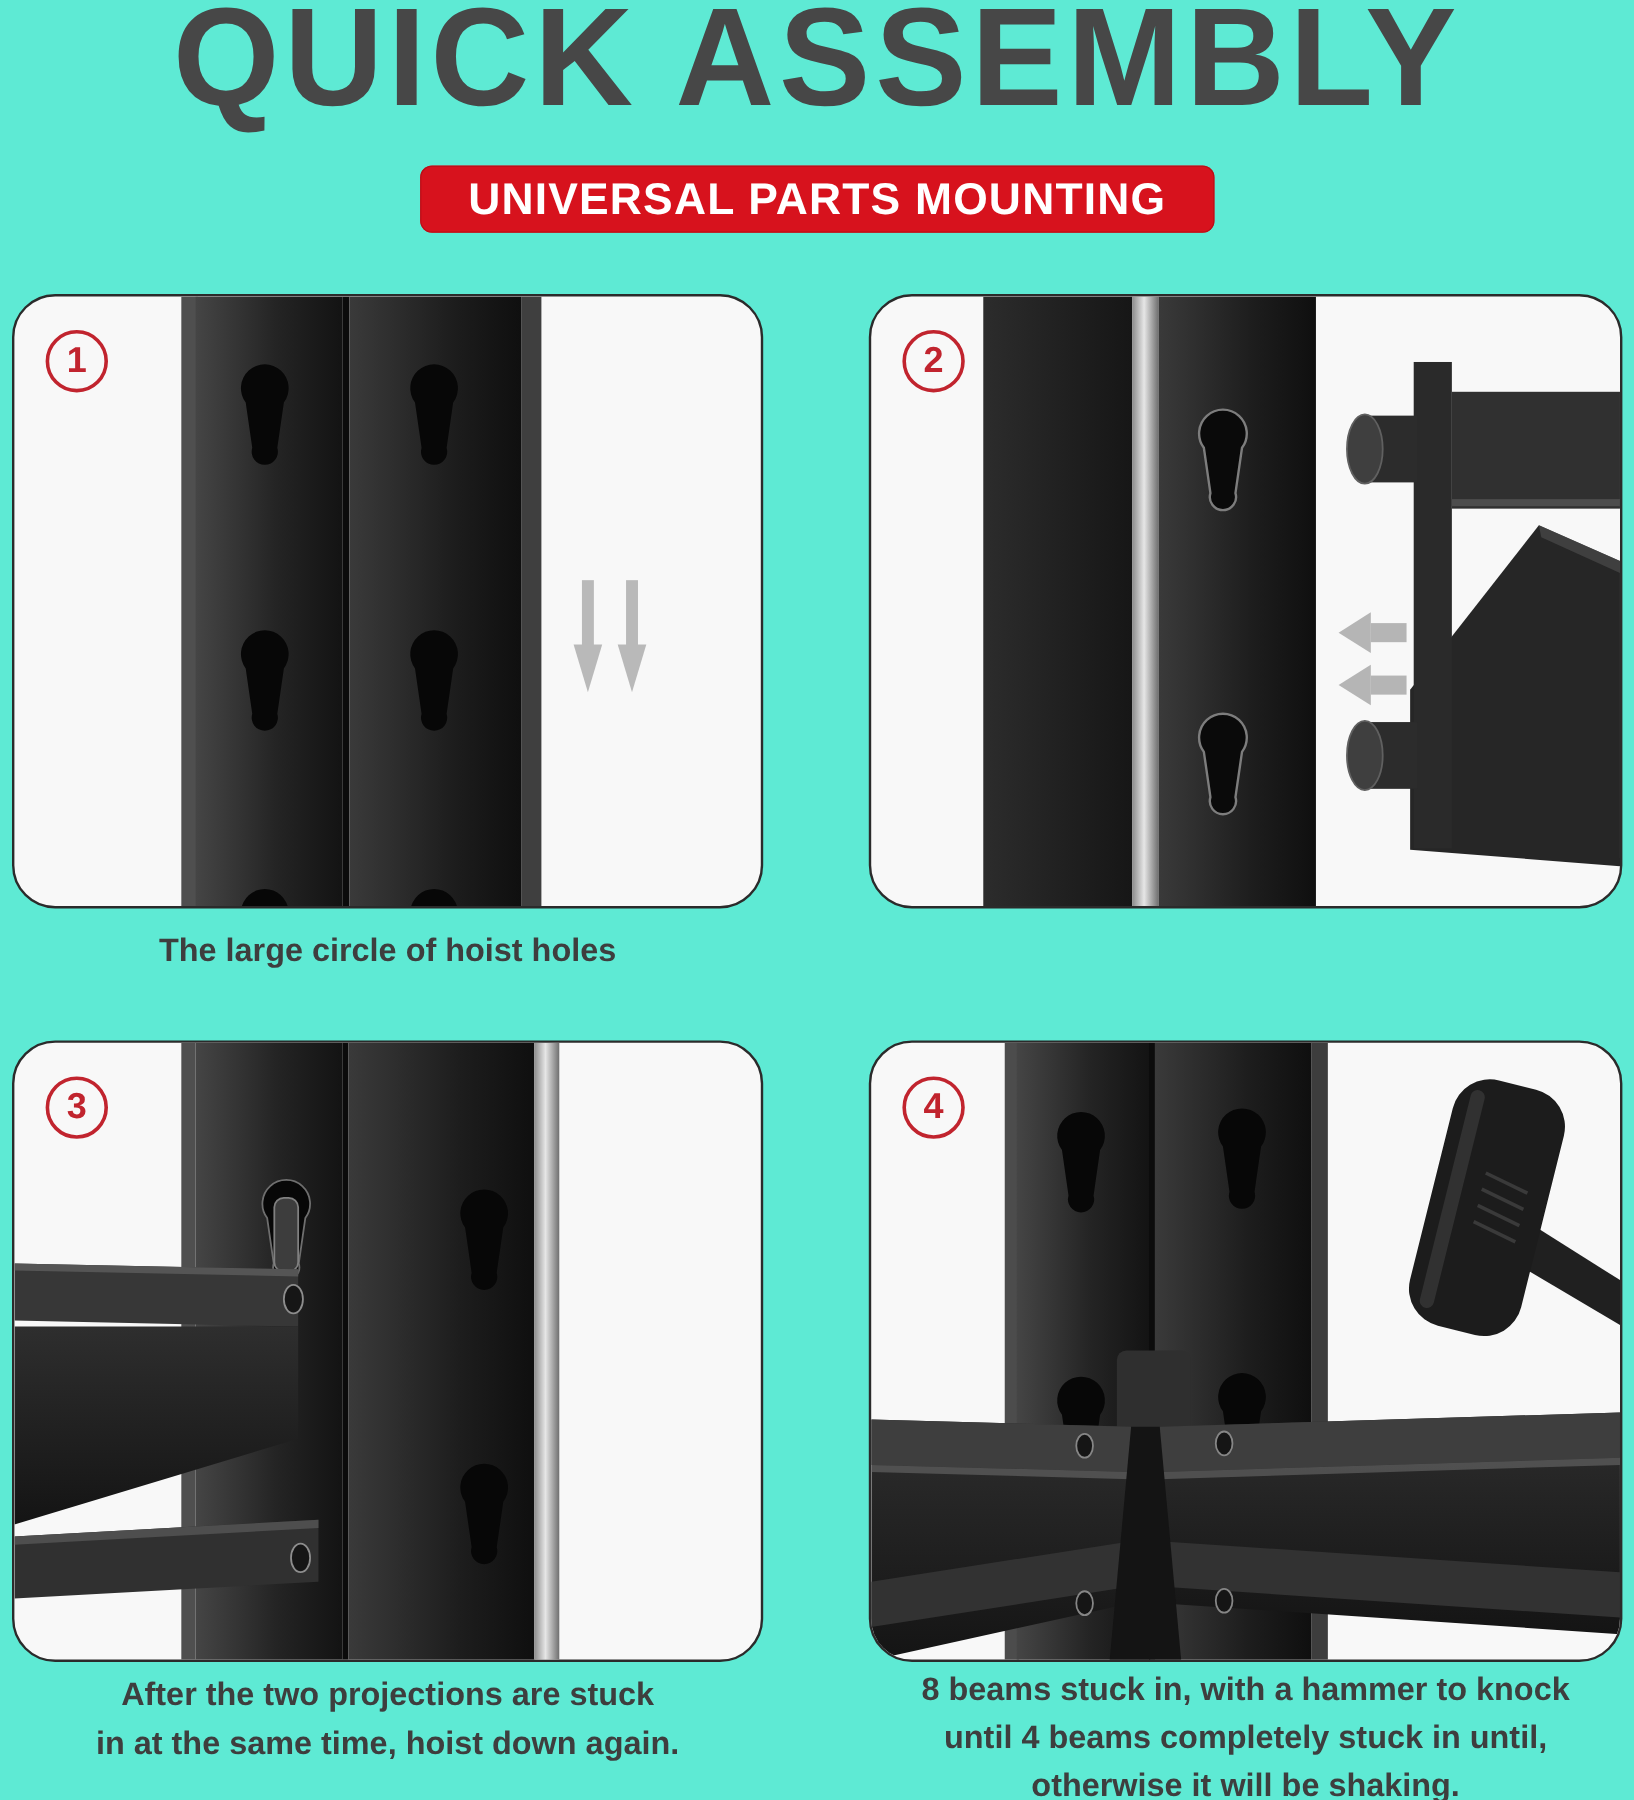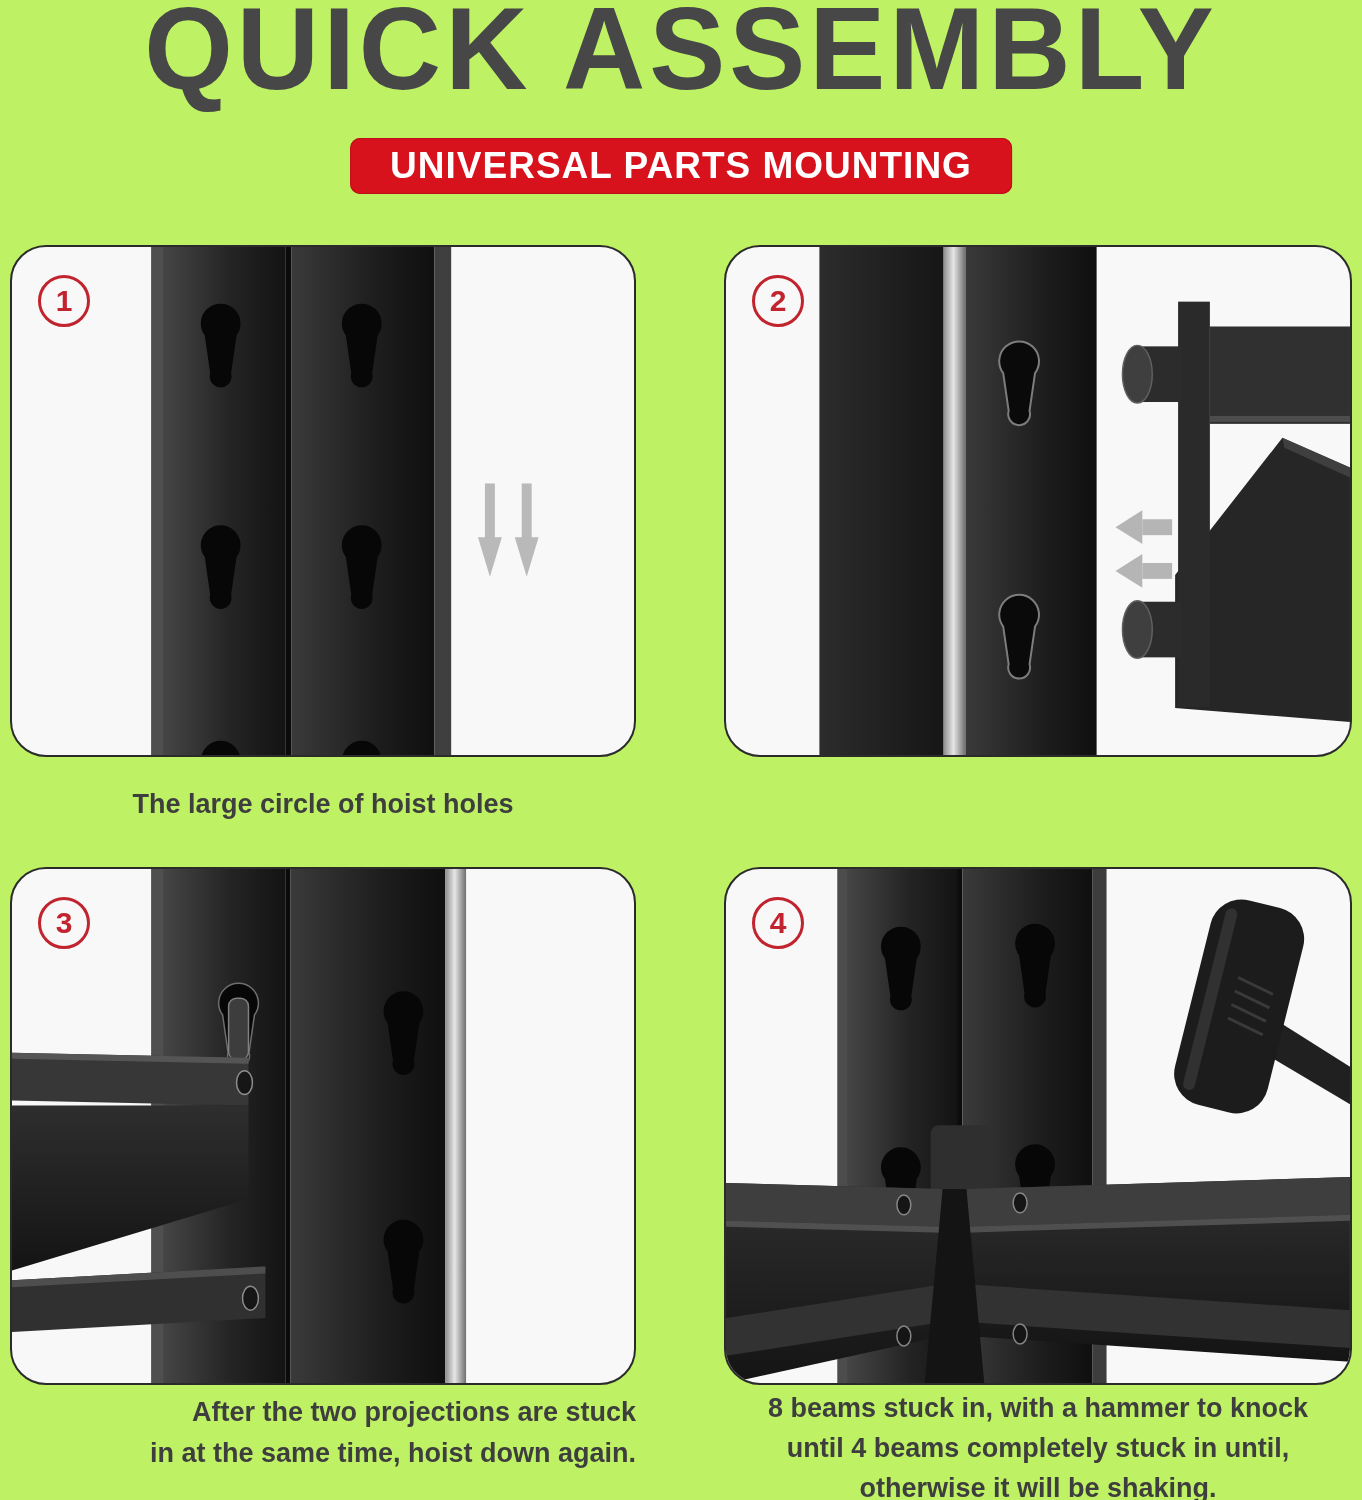--- a/index.html
+++ b/index.html
@@ -1,18 +1,18 @@
 <!DOCTYPE html>
 <html><head>
 <meta charset="utf-8">
 <style>
   html,body{margin:0;padding:0;background:#ffffff;}
   body{width:1362px;height:1500px;position:relative;overflow:hidden;
        font-family:"Liberation Sans","DejaVu Sans",sans-serif;}
-  .page{position:absolute;inset:0;background:#bef264;}
+  .page{position:absolute;inset:0;background:#5eead4;}
 
   .title{position:absolute;top:-8px;left:0;width:100%;text-align:center;
          font-size:114px;font-weight:bold;letter-spacing:4px;color:#474747;
          line-height:1.0;white-space:nowrap;transform:scaleY(1.02);}
 
   .banner{position:absolute;top:138px;left:50%;transform:translateX(-50%);
           background:#d7121d;border-radius:10px;height:56px;
           display:flex;align-items:center;justify-content:center;
           padding:0 40px;box-shadow:0 0 0 1px #b90f18 inset;}
   .banner span{color:#ffffff;font-weight:bold;font-size:37px;letter-spacing:1px;
@@ -28,23 +28,23 @@
   #panel4{left:724px;top:867px;width:628px;height:518px;}
 
   .badge{position:absolute;left:26px;top:28px;width:46px;height:46px;
          border:3px solid #c1242e;border-radius:50%;z-index:5;
          display:flex;align-items:center;justify-content:center;
          background:transparent;}
   .badge span{color:#c1242e;font-weight:bold;font-size:30px;line-height:1;}
 
   .caption{position:absolute;text-align:center;color:#3e3e3e;font-weight:bold;
            font-size:27px;line-height:41px;}
-  #cap1{left:10px;width:626px;top:772px;margin-top:12px;}
+  #cap1{left:10px;width:626px;top:772px;}
   #cap2{left:724px;width:628px;top:779px;}
-  #cap3{left:10px;width:626px;top:1392px;text-align:right;}
+  #cap3{left:10px;width:626px;top:1392px;}
   #cap4{left:724px;width:628px;top:1388px;line-height:40px;}
   .caption span{display:block;}
 </style>
 </head>
 <body>
 
 <div class="page">
 
   <div class="title">QUICK ASSEMBLY</div>
 

